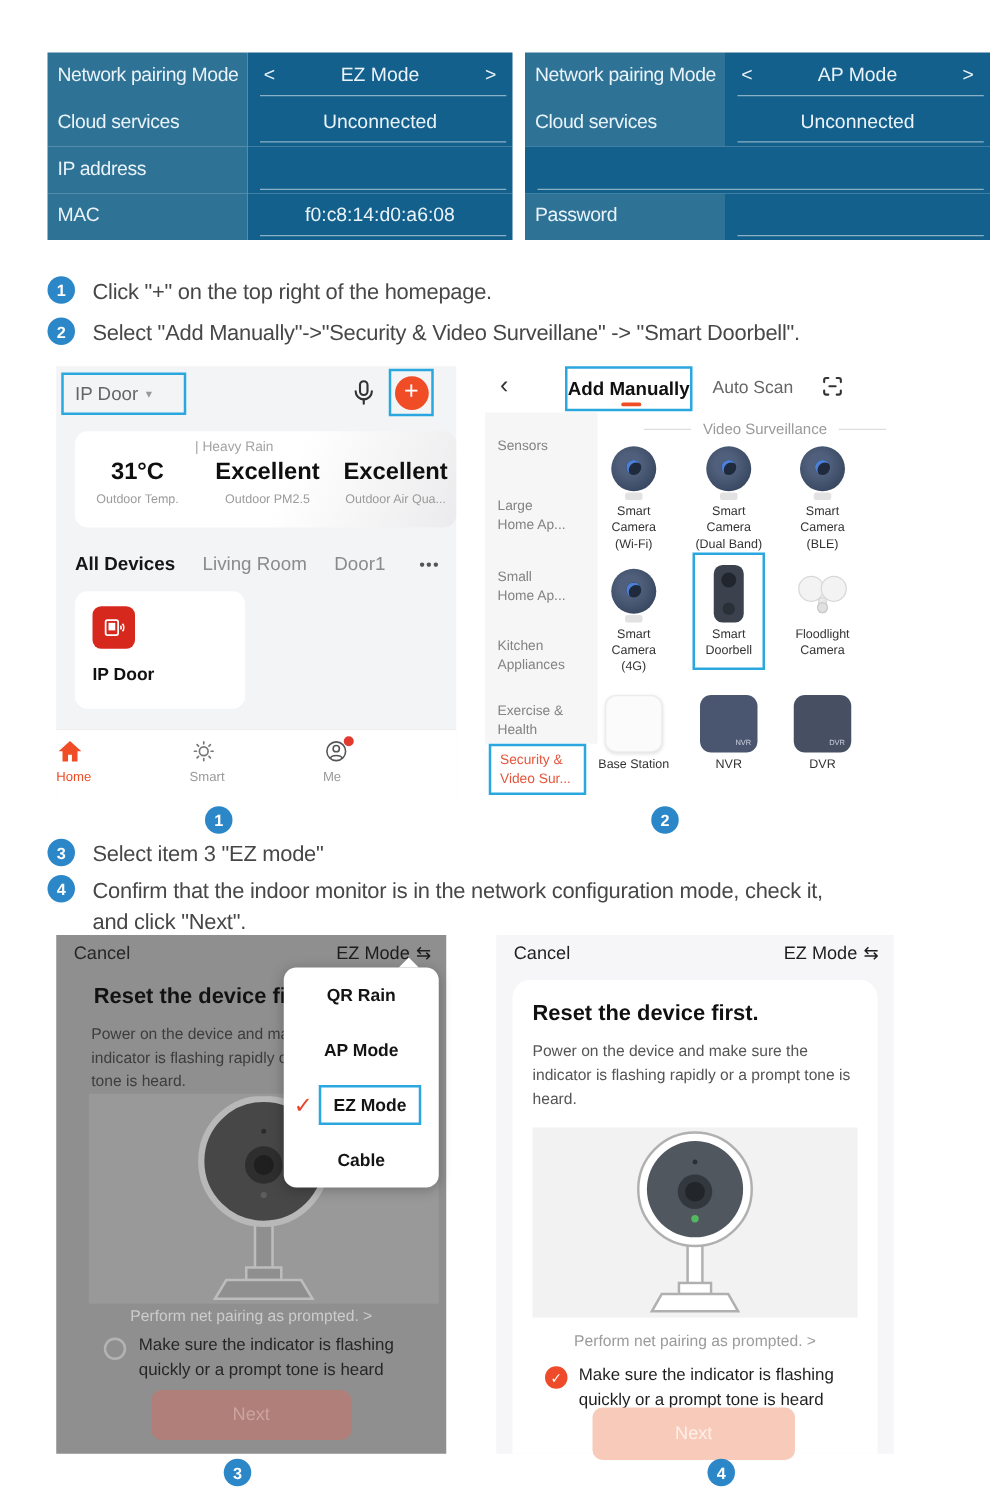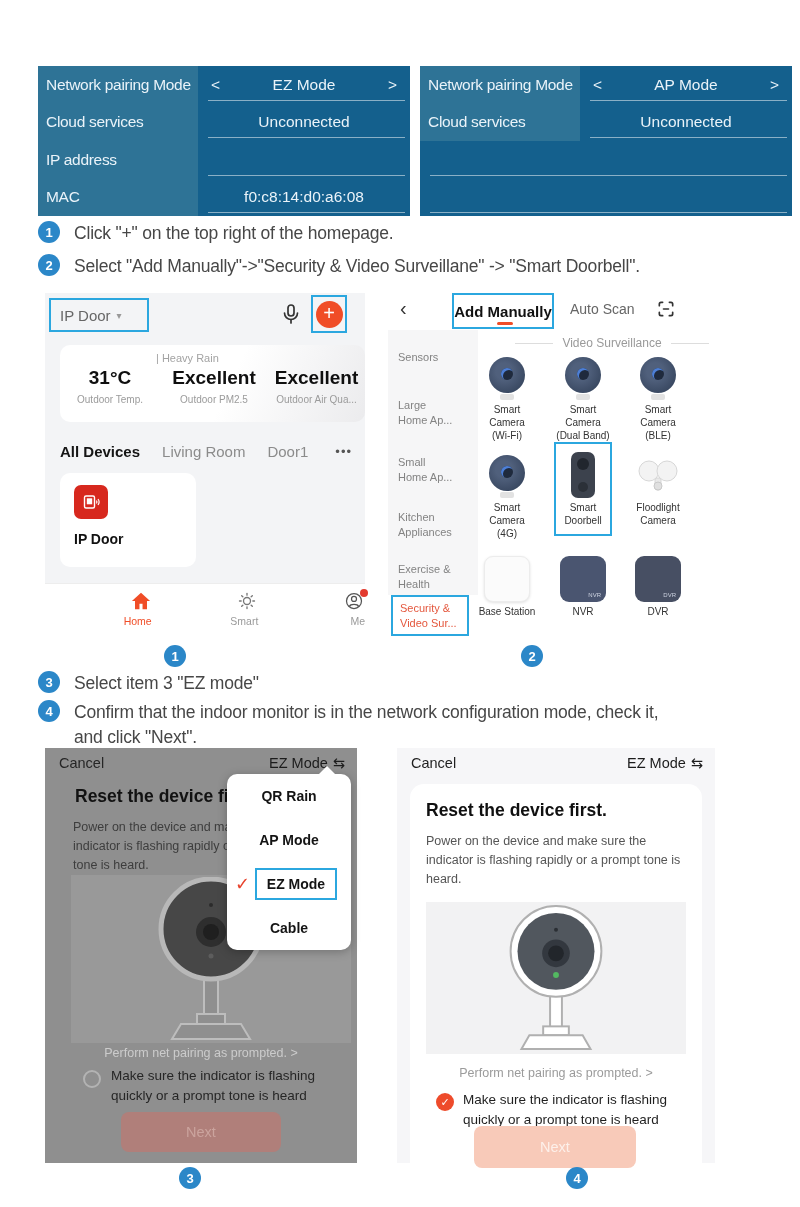--- a/index.html
+++ b/index.html
@@ -4,21 +4,21 @@
 <style>
   html,body{margin:0;padding:0;background:#fff;}
   *{box-sizing:border-box;}
   .canvas{position:relative;width:800px;height:1207px;background:#fff;overflow:hidden;
           font-family:"Liberation Sans","DejaVu Sans",sans-serif;}
 
   
   .doc-title{position:absolute;left:45px;top:20px;font-size:19px;color:#3e3e3e;letter-spacing:-0.2px;}
 
   
-  .ptable{position:absolute;top:66px;width:372px;height:150px;color:#eaf3f9;}
+  .ptable{position:absolute;top:42px;width:372px;height:150px;color:#eaf3f9;}
   .ptable-ez{left:38px;}
   .ptable-ap{left:420px;}
   .trow{display:flex;height:37.5px;}
   .tlabel{width:160px;background:#2E7396;display:flex;align-items:center;padding-left:8px;
           font-size:15.5px;letter-spacing:-0.3px;white-space:nowrap;}
   .tval{flex:1;background:#14608D;position:relative;display:flex;align-items:center;
         justify-content:center;font-size:15.5px;}
   .tval::after{content:"";position:absolute;left:10px;right:5px;bottom:3px;height:1px;
         background:rgba(255,255,255,.5);}
   .tval-arrows{justify-content:space-between;padding:0 13px;}
@@ -57,21 +57,21 @@
   .p1-tabs{position:absolute;left:15px;top:150px;width:292px;display:flex;align-items:center;gap:22px;font-size:15px;}
   .p1-tab-active{font-weight:bold;color:#151515;}
   .p1-tab{color:#8b8b8b;}
   .p1-more{margin-left:auto;color:#555;font-size:13px;letter-spacing:1px;}
   .p1-card{position:absolute;left:15px;top:180px;width:136px;height:94px;background:#fff;border-radius:10px;}
   .p1-devicon{position:absolute;left:14px;top:12px;width:34px;height:34px;background:#D7281E;
         border-radius:7px;display:flex;align-items:center;justify-content:center;}
   .p1-devname{position:absolute;left:14px;top:58px;font-weight:bold;font-size:14px;color:#111;}
   .p1-nav{position:absolute;left:0;top:290px;width:100%;height:57px;background:#fff;display:flex;
         border-top:1px solid #ededed;}
-  .nav-item{flex:1;display:flex;flex-direction:column;align-items:flex-end;padding-top:7px;gap:2px;font-size:10.5px;}
+  .nav-item{flex:1;display:flex;flex-direction:column;align-items:flex-start;padding-top:7px;gap:2px;font-size:10.5px;}
   .nav-home .nav-label{color:#F04D27;}
   .nav-label{color:#9a9a9a;}
   .me-wrap{position:relative;}
   .me-dot{position:absolute;right:-3px;top:-2px;width:8px;height:8px;border-radius:50%;background:#e23a2e;}
 
   
   #phone2{position:absolute;left:388px;top:290px;width:358px;height:358px;background:#fff;}
   .p2-back{position:absolute;left:12px;top:7px;font-size:20px;color:#333;}
   .p2-addbox{position:absolute;left:64px;top:3px;width:102px;height:36px;border:2px solid #2BA7DF;
         display:flex;align-items:center;justify-content:center;font-weight:bold;font-size:15px;color:#111;}
@@ -188,20 +188,21 @@
       </div>
     </div>
     <div class="trow">
       <div class="tlabel">Cloud services</div>
       <div class="tval">Unconnected</div>
     </div>
     <div class="trow">
       <div class="tval"></div>
     </div>
     <div class="trow">
+      <div class="tlabel">Password</div>
       <div class="tval"></div>
     </div>
   </div>
 
   <div class="step" id="step1">
     <span class="step-badge">1</span>
     <span class="step-text">Click "+" on the top right of the homepage.</span>
   </div>
   <div class="step" id="step2">
     <span class="step-badge">2</span>

